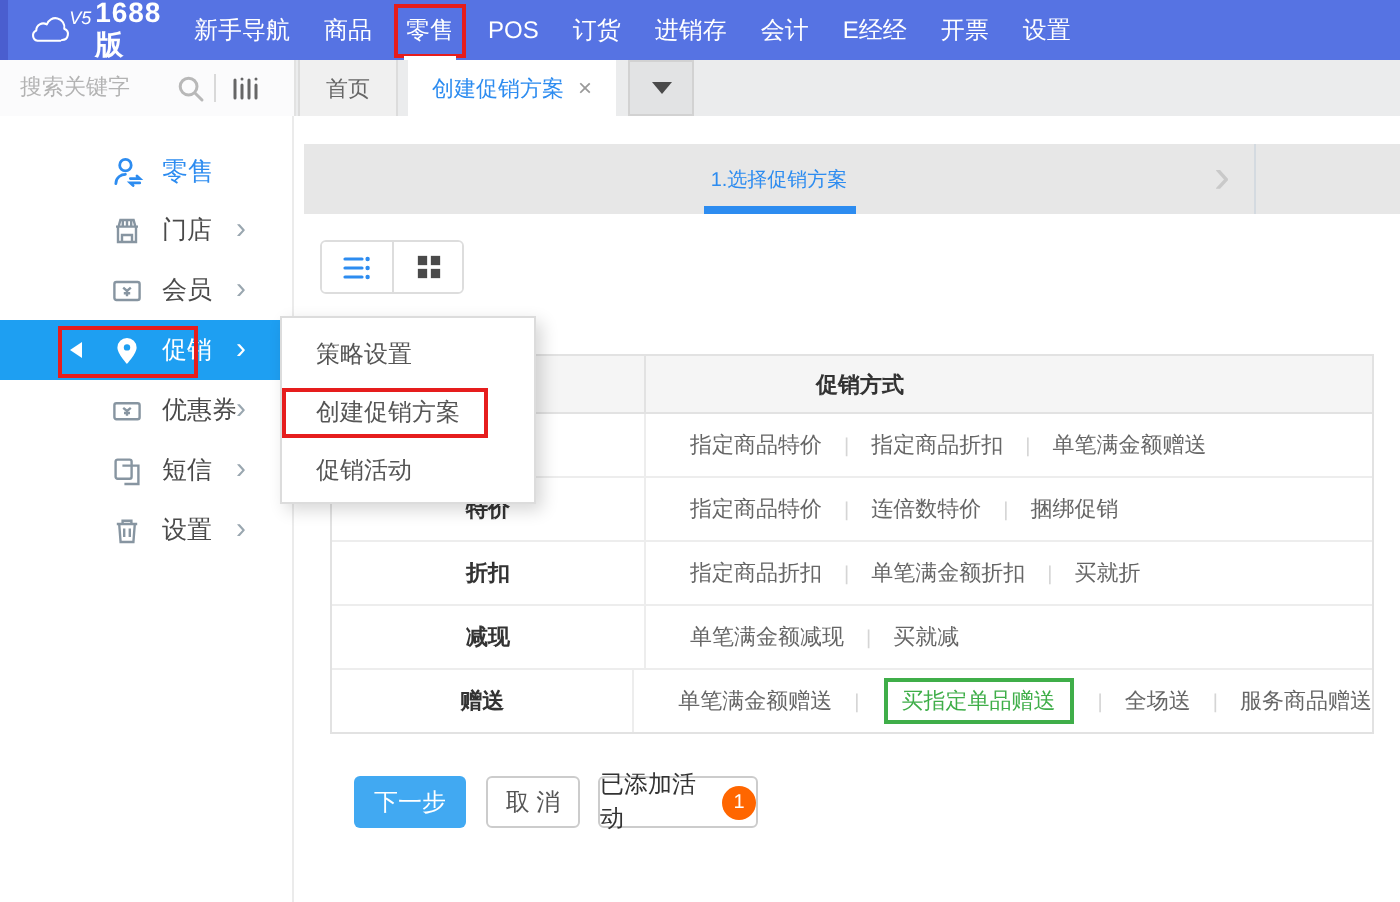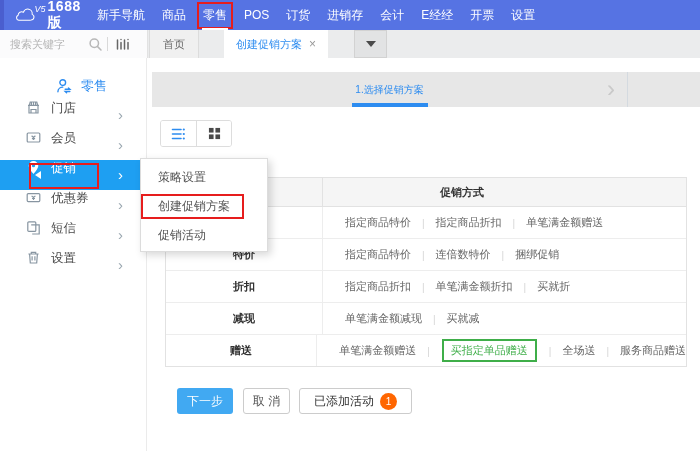--- a/index.html
+++ b/index.html
@@ -16,34 +16,34 @@
   .nav-item{position:relative;padding:3px 4px;cursor:pointer;white-space:nowrap;}
   .nav-item.boxed{outline:2px solid #e61d1d;}
   .nav-item.boxed::after{content:"";position:absolute;left:3px;right:3px;bottom:-4px;height:3px;background:#fff;}
 
   
   .tabbar{position:absolute;left:0;top:30px;right:0;height:28px;background:#ebeced;}
   .searchzone{position:absolute;left:0;top:0;width:147px;height:28px;background:#fbfbfc;border-right:1px solid #e2e2e2;display:flex;align-items:center;}
   .search{border:none;outline:none;background:transparent;width:76px;margin-left:8px;font-size:11px;color:#333;}
   .search::placeholder{color:#b3b3b3;}
   .vdiv{width:1px;height:14px;background:#d9d9d9;margin:0 7px 0 4px;}
-  .tabs{position:absolute;left:147px;top:0;height:28px;display:flex;align-items:stretch;gap:20px;}
+  .tabs{position:absolute;left:147px;top:0;height:28px;display:flex;align-items:stretch;}
   .tab{display:flex;align-items:center;justify-content:center;font-size:11px;color:#666;cursor:pointer;}
   .tab.home{width:48px;background:#f0f0f0;border-left:1px solid #dcdcdc;border-right:1px solid #dcdcdc;margin-left:2px;}
   .tab.active{width:104px;background:#fff;color:#2d8cf0;margin-left:5px;gap:7px;}
   .tab .close{color:#999;font-size:12px;cursor:pointer;}
   .tab-dropdown{width:33px;margin-left:6px;background:#e2e3e4;border:1px solid #d2d2d2;display:flex;align-items:center;justify-content:center;cursor:pointer;box-sizing:border-box;}
   .tri{width:0;height:0;border-left:5px solid transparent;border-right:5px solid transparent;border-top:6px solid #4a4a4a;}
 
   
   .sidebar{position:absolute;left:0;top:58px;width:147px;bottom:0;background:#fff;border-right:1px solid #ebebeb;box-sizing:border-box;}
   .side-header{display:flex;align-items:center;padding-left:56px;height:26px;margin-top:15px;color:#2d8cf0;font-size:13px;cursor:pointer;}
   .side-header .icon{margin-right:9px;display:flex;color:#2d8cf0;}
   .side-list{margin-top:1px;}
-  .side-item{display:flex;height:30px;padding-left:26px;position:relative;color:#4a4a4a;font-size:12.5px;cursor:pointer;box-sizing:border-box;}
+  .side-item{display:flex;align-items:center;height:30px;padding-left:56px;position:relative;color:#4a4a4a;font-size:12.5px;cursor:pointer;box-sizing:border-box;}
   .side-item .icon{width:16px;margin-right:9px;display:flex;color:#8795a1;}
   .side-item .chev{position:absolute;right:23px;top:50%;transform:translateY(-52%);color:#9aa7b0;font-size:15px;line-height:1;}
   .chev::before{content:"›";}
   .side-item.selected{background:#1e9ff2;color:#fff;}
   .side-item.selected .icon{color:#fff;}
   .side-item.selected .chev{color:#fff;}
   .arrow-left{position:absolute;left:35px;top:11px;width:0;height:0;border-top:4px solid transparent;border-bottom:4px solid transparent;border-right:6px solid #fff;}
   .side-anno{position:absolute;left:29px;top:3px;width:66px;height:22px;border:2px solid #e61d1d;pointer-events:none;}
 
   
@@ -54,36 +54,36 @@
   .step-chev{position:absolute;left:455px;top:0;height:35px;line-height:33px;font-size:24px;color:#c9c9c9;}
   .step-chev::before{content:"›";}
   .step-divider{position:absolute;left:475px;top:0;bottom:0;width:1px;background:#d4dae0;}
 
   .view-toggle{position:absolute;left:160px;top:120px;display:flex;border:1px solid #ddd;border-radius:3px;overflow:hidden;background:#fff;}
   .vt-btn{width:35px;height:25px;background:#fff;display:flex;align-items:center;justify-content:center;cursor:pointer;border:none;padding:0;}
   .vt-btn + .vt-btn{border-left:1px solid #ddd;}
 
   
   .ptable{position:absolute;left:165px;top:177px;width:522px;border:1px solid #e2e2e2;font-size:11px;background:#fff;box-sizing:border-box;}
-  .thead{display:flex;height:28px;background:#f5f5f5;border-bottom:1px solid #e2e2e2;font-weight:bold;color:#333;gap:32px;}
+  .thead{display:flex;height:28px;background:#f5f5f5;border-bottom:1px solid #e2e2e2;font-weight:bold;color:#333;}
   .th1{width:157px;border-right:1px solid #e2e2e2;display:flex;align-items:center;justify-content:center;box-sizing:border-box;}
   .th2{flex:1;display:flex;align-items:center;padding-left:85px;}
   .trow{display:flex;height:31px;border-bottom:1px solid #ededed;}
   .trow:last-child{border-bottom:none;}
   .td1{width:157px;border-right:1px solid #ededed;display:flex;align-items:center;justify-content:center;font-weight:bold;color:#333;box-sizing:border-box;}
   .td2{flex:1;display:flex;align-items:center;padding-left:22px;color:#666;}
   .sep::before{content:"|";color:#d5d5d5;margin:0 11px;font-size:10px;}
   .pitem{cursor:pointer;white-space:nowrap;}
   .pitem.green{color:#3fae49;border:2px solid #3fae49;padding:2px 7px;margin:0 1px;}
 
   
   .btn{position:absolute;top:388px;height:26px;border-radius:3px;font-size:12px;display:flex;align-items:center;justify-content:center;cursor:pointer;box-sizing:border-box;}
   .btn-next{left:177px;width:56px;background:#41a9f2;color:#fff;border:none;}
   .btn-cancel{left:243px;width:47px;background:#fff;border:1px solid #ccc;color:#555;}
-  .btn-added{left:299px;width:113px;background:#fff;border:1px solid #ccc;color:#333;gap:6px;}
+  .btn-added{left:299px;width:80px;background:#fff;border:1px solid #ccc;color:#333;gap:6px;}
   .badge{width:17px;height:17px;border-radius:50%;background:#ff6600;color:#fff;font-size:10px;display:flex;align-items:center;justify-content:center;flex:none;}
 
   
   .flyout{position:absolute;left:140px;top:158px;width:128px;height:94px;background:#fff;border:1px solid #dcdcdc;box-shadow:3px 3px 8px rgba(0,0,0,.16);z-index:40;padding-top:4px;box-sizing:border-box;}
   .fly-item{height:29px;line-height:29px;padding-left:17px;font-size:12px;color:#555;cursor:pointer;position:relative;white-space:nowrap;}
   .fly-item.boxed::after{content:"";position:absolute;left:0;top:2px;width:99px;height:21px;border:2px solid #e61d1d;pointer-events:none;}
 </style>
 </head>
 <body>
 

